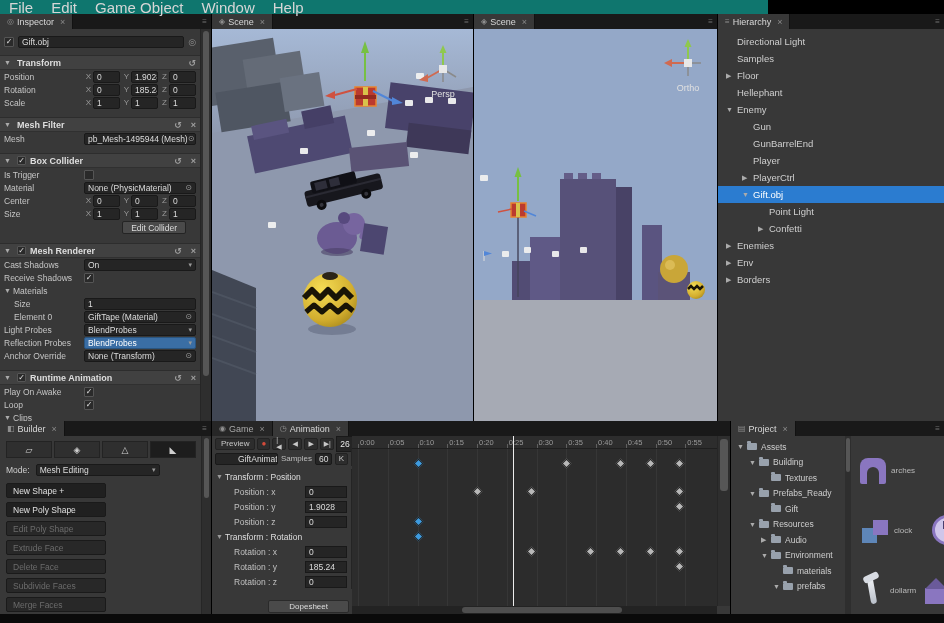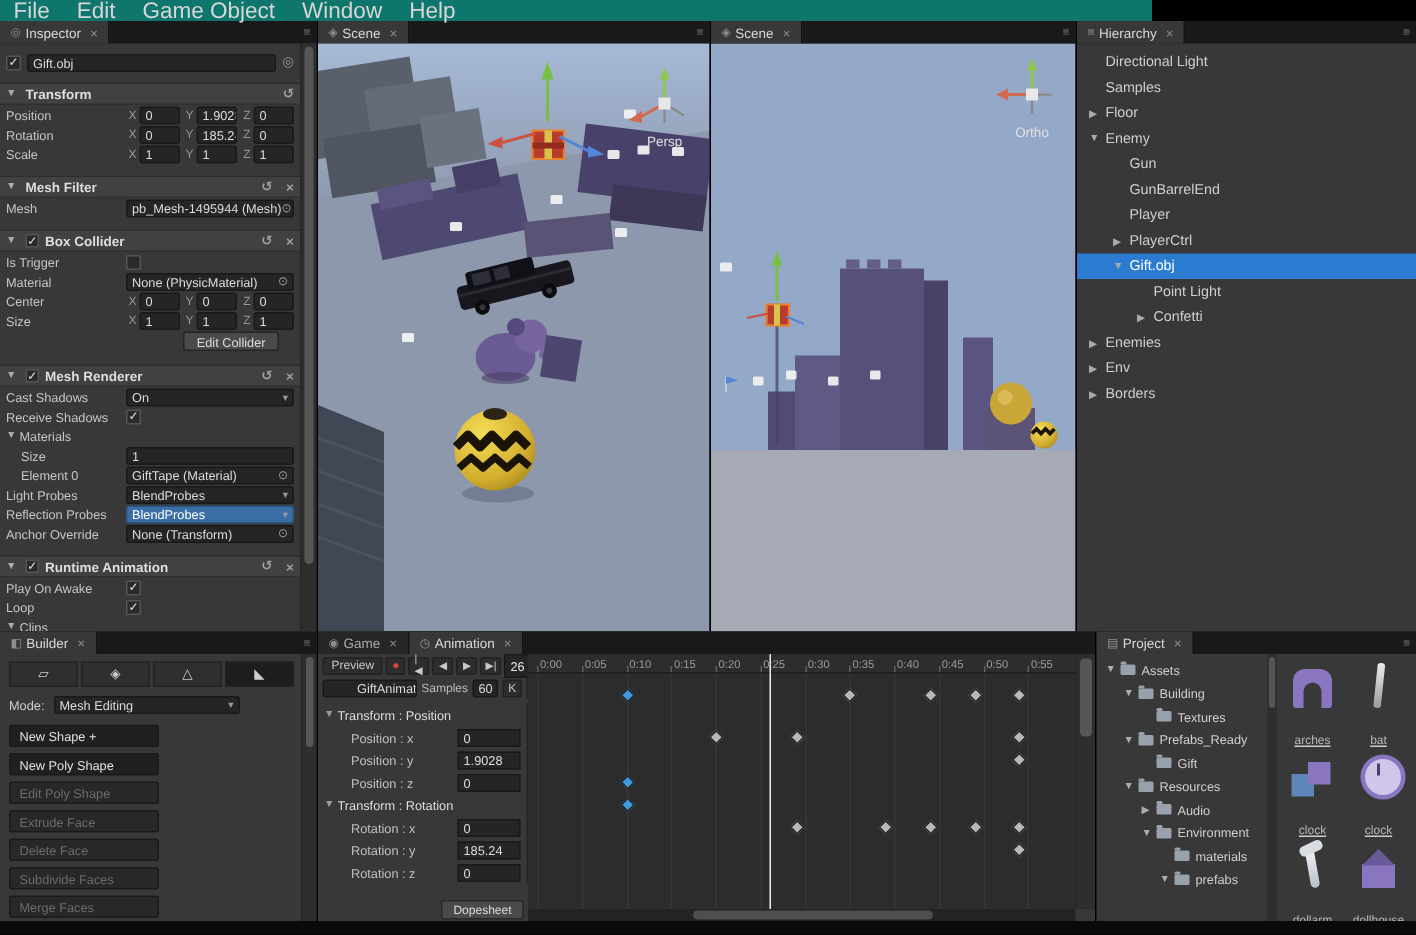--- a/index.html
+++ b/index.html
@@ -83,39 +83,39 @@
   .aval{width:42px;margin-left:auto;background:#252525;border:1px solid #191919;height:12px;padding:0 3px;color:#dcdcdc;overflow:hidden;font-size:8.5px;display:flex;align-items:center;flex-shrink:0;}
   .asheet{position:absolute;left:140px;top:15px;right:13px;bottom:8px;background:#2c2c2c;}
   .aruler{position:absolute;left:0;top:0;right:0;height:13px;background:#2d2d2d;border-bottom:1px solid #1f1f1f;overflow:hidden;}
   .rlabel{position:absolute;top:2px;font-size:7.5px;color:#9a9a9a;}
   .rtick{position:absolute;bottom:0;width:1px;height:4px;background:#5f5f5f;}
   .agrid{position:absolute;left:0;top:13px;right:0;bottom:0;overflow:hidden;}
   .gline{position:absolute;top:0;bottom:0;width:1px;background:#363636;}
   .key{position:absolute;width:7px;height:7px;transform:rotate(45deg);border:1px solid #232323;}
   .playhead{position:absolute;top:0;bottom:0;width:1px;z-index:5;}
   .dsheet-bar{position:absolute;left:0;bottom:1px;width:140px;height:13px;display:flex;justify-content:flex-end;padding-right:3px;}
-  .dsheet-btn{background:#4a4a4a;border:1px solid #2a2a2a;font-size:8px;color:#ddd;padding:0 7px;display:flex;align-items:center;border-radius:2px;}
+  .dsheet-btn{background:#4a4a4a;border:1px solid #2a2a2a;font-size:8px;color:#ddd;padding:0 20px;display:flex;align-items:center;border-radius:2px;}
   .anim-vscroll{position:absolute;right:0;top:15px;bottom:8px;width:13px;background:#2e2e2e;border-left:1px solid #262626;}
   .anim-vscroll .sthumb{position:absolute;left:2px;right:2px;top:3px;height:52px;background:#565656;border-radius:3px;}
   .hscroll{position:absolute;left:140px;right:13px;bottom:0;height:8px;background:#232323;}
   .hscroll .sthumb{position:absolute;left:30%;width:44%;top:1px;bottom:1px;background:#4e4e4e;border-radius:3px;}
   
   #project{left:731px;top:421px;width:213px;height:193px;}
   .ptree{position:absolute;left:0;top:15px;width:114px;bottom:0;padding-top:3px;overflow:hidden;}
   .prow{display:flex;align-items:center;height:15.5px;font-size:8.5px;color:#cfcfcf;padding-left:6px;white-space:nowrap;}
   .prow[data-level="1"]{padding-left:18px;}
   .prow[data-level="2"]{padding-left:30px;}
   .prow[data-level="3"]{padding-left:42px;}
   .parrow{width:10px;font-size:7px;color:#ababab;flex-shrink:0;}
   .folder{width:10px;height:7px;background:#98a1ac;border-radius:1px;position:relative;margin-right:4px;flex-shrink:0;}
   .folder::before{content:"";position:absolute;top:-2px;left:0;width:4px;height:2px;background:#98a1ac;border-radius:1px 1px 0 0;}
   .pdivider{position:absolute;left:114px;top:15px;bottom:0;width:6px;background:#2e2e2e;}
   .pdivider .sthumb{position:absolute;left:1px;right:1px;top:2px;height:34px;background:#565656;border-radius:2px;}
   .pgrid{position:absolute;left:121px;top:15px;right:2px;bottom:0;display:grid;grid-template-columns:1fr 1fr;grid-auto-rows:58px;gap:2px;padding:4px 2px;}
-  .thumb{display:flex;flex-direction:column;align-items:center;justify-content:space-between;text-decoration:underline;}
+  .thumb{display:flex;align-items:center;justify-content:center;}
   .ticon{width:36px;height:34px;position:relative;}
   .ticon::before,.ticon::after{content:"";position:absolute;}
   .ticon[data-kind="arch"]::before{left:5px;bottom:2px;width:26px;height:26px;background:#8a76c0;border-radius:8px 8px 2px 2px;}
   .ticon[data-kind="arch"]::after{left:12px;bottom:2px;width:12px;height:17px;background:#383838;border-radius:6px 6px 0 0;}
   .ticon[data-kind="bat"]::before{left:16px;top:2px;width:5px;height:30px;background:linear-gradient(#ececec,#9a9a9a);border-radius:2px;transform:rotate(6deg);}
   .ticon[data-kind="blox"]::before{left:4px;bottom:3px;width:15px;height:15px;background:#5e86b8;}
   .ticon[data-kind="blox"]::after{left:15px;bottom:11px;width:15px;height:15px;background:#8a76c0;}
   .ticon[data-kind="clock"]::before{left:6px;top:3px;width:24px;height:24px;background:#cfc6ea;border:3px solid #8a76c0;border-radius:50%;}
   .ticon[data-kind="clock"]::after{left:17px;top:9px;width:2px;height:8px;background:#4a3f6e;}
   .ticon[data-kind="arm"]::before{left:15px;top:6px;width:6px;height:26px;background:linear-gradient(#f0f2f5,#b9bfc9);border-radius:3px;transform:rotate(-10deg);}
@@ -553,20 +553,24 @@
       <div class="hrow" data-level="0">
         <span class="harrow"></span>
         <span class="hlabel">Samples</span>
       </div>
 
       <div class="hrow" data-level="0">
         <span class="harrow">▶</span>
         <span class="hlabel">Floor</span>
       </div>
 
+      <div class="hrow" data-level="0">
+        <span class="harrow"></span>
+        <span class="hlabel">Hellephant</span>
+      </div>
 
       <div class="hrow" data-level="0">
         <span class="harrow">▼</span>
         <span class="hlabel">Enemy</span>
       </div>
 
       <div class="hrow" data-level="1">
         <span class="harrow"></span>
         <span class="hlabel">Gun</span>
       </div>

